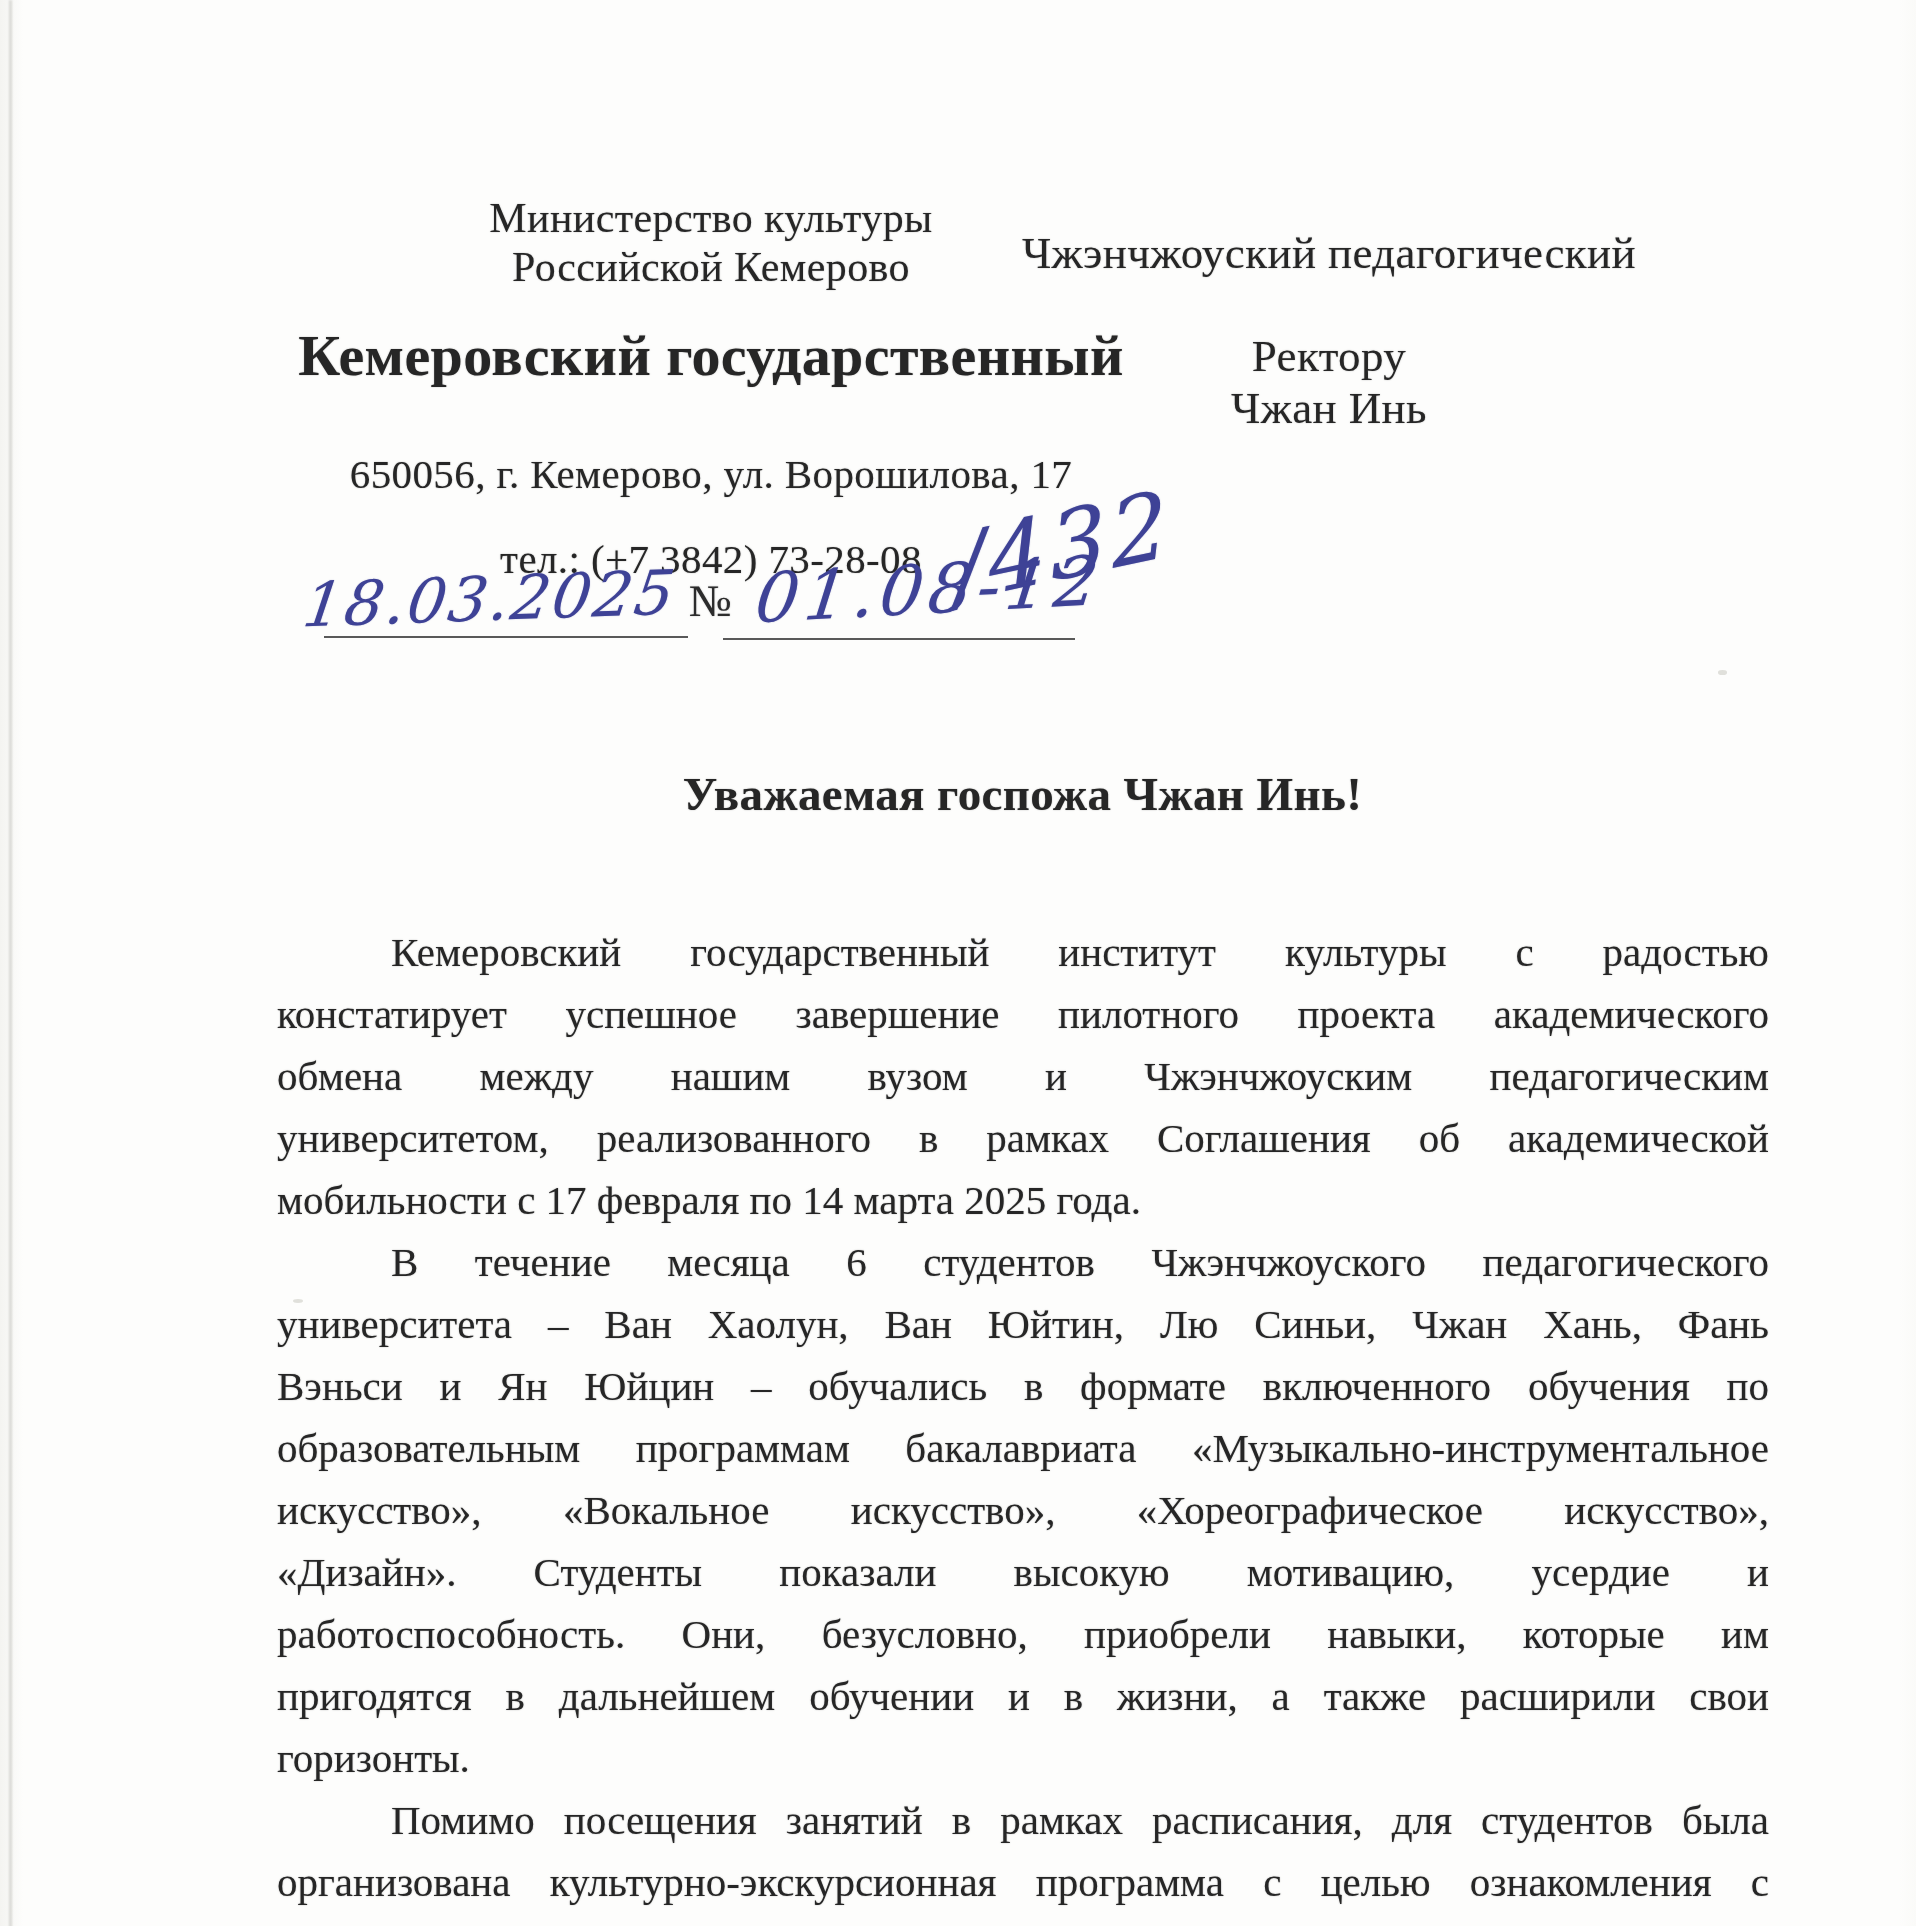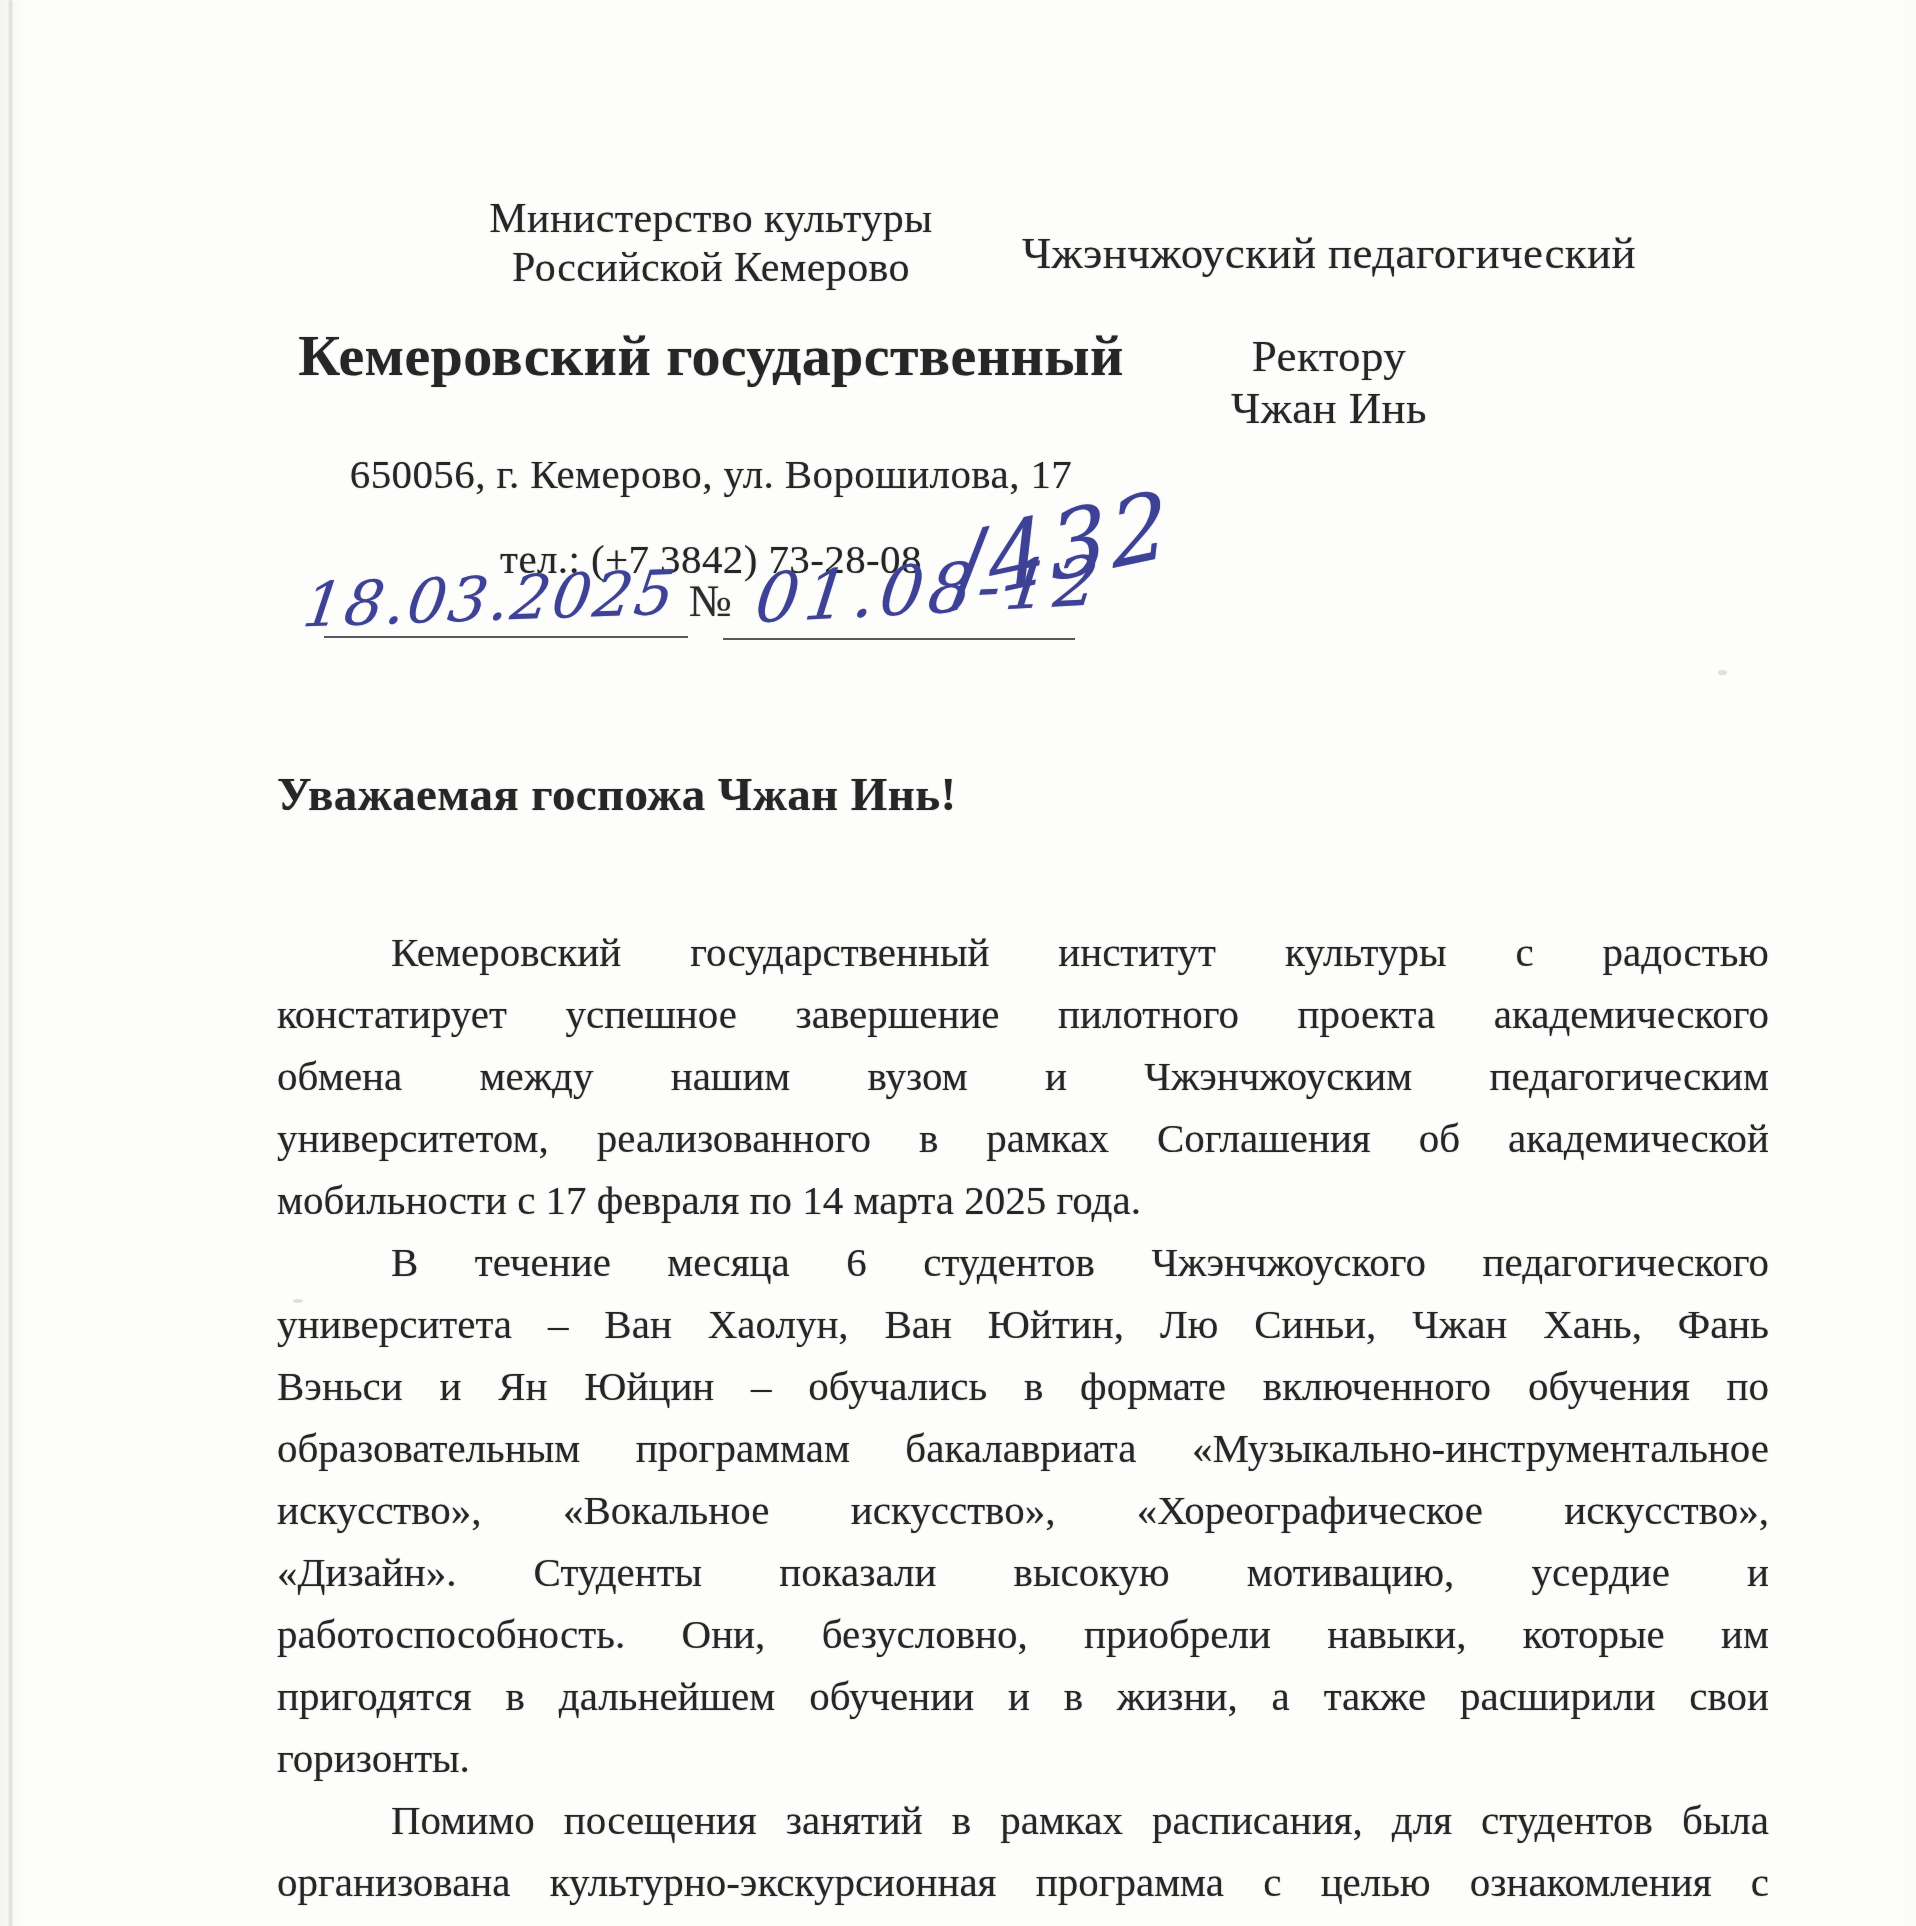--- a/index.html
+++ b/index.html
@@ -59,21 +59,21 @@
   .hw-num    { left: 756px; top: 550px; font-size: 68px; letter-spacing: 5.4px; transform: rotate(-3deg) skewX(-10deg); }
   .hw-suffix { left: 952px; top: 493px; font-size: 92px; letter-spacing: 3.9px; transform: rotate(-12deg) skewX(-8deg); }
   .no-sign   { position: absolute; left: 689px; top: 575px; font-size: 45px; color: #2c2c2c; }
   .rule { position: absolute; height: 2.3px; background: #3c3c3c; opacity: .85; }
   .rule-a { left: 324px;  top: 636px; width: 364px; }
   .rule-b { left: 723px; top: 638px; width: 352px; }
 
   
   .salutation {
     position: absolute; left: 277px; top: 767px; width: 1491px;
-    text-align: left; font-weight: bold; font-size: 47px;
+    text-align: center; font-weight: bold; font-size: 47px;
   }
 
   
   .body-text {
     position: absolute; left: 277px; top: 921px; width: 1492px;
     font-size: 41px;
   }
   .bline {
     height: 62px; line-height: 62px; white-space: normal;
     text-align: justify; text-align-last: justify;

